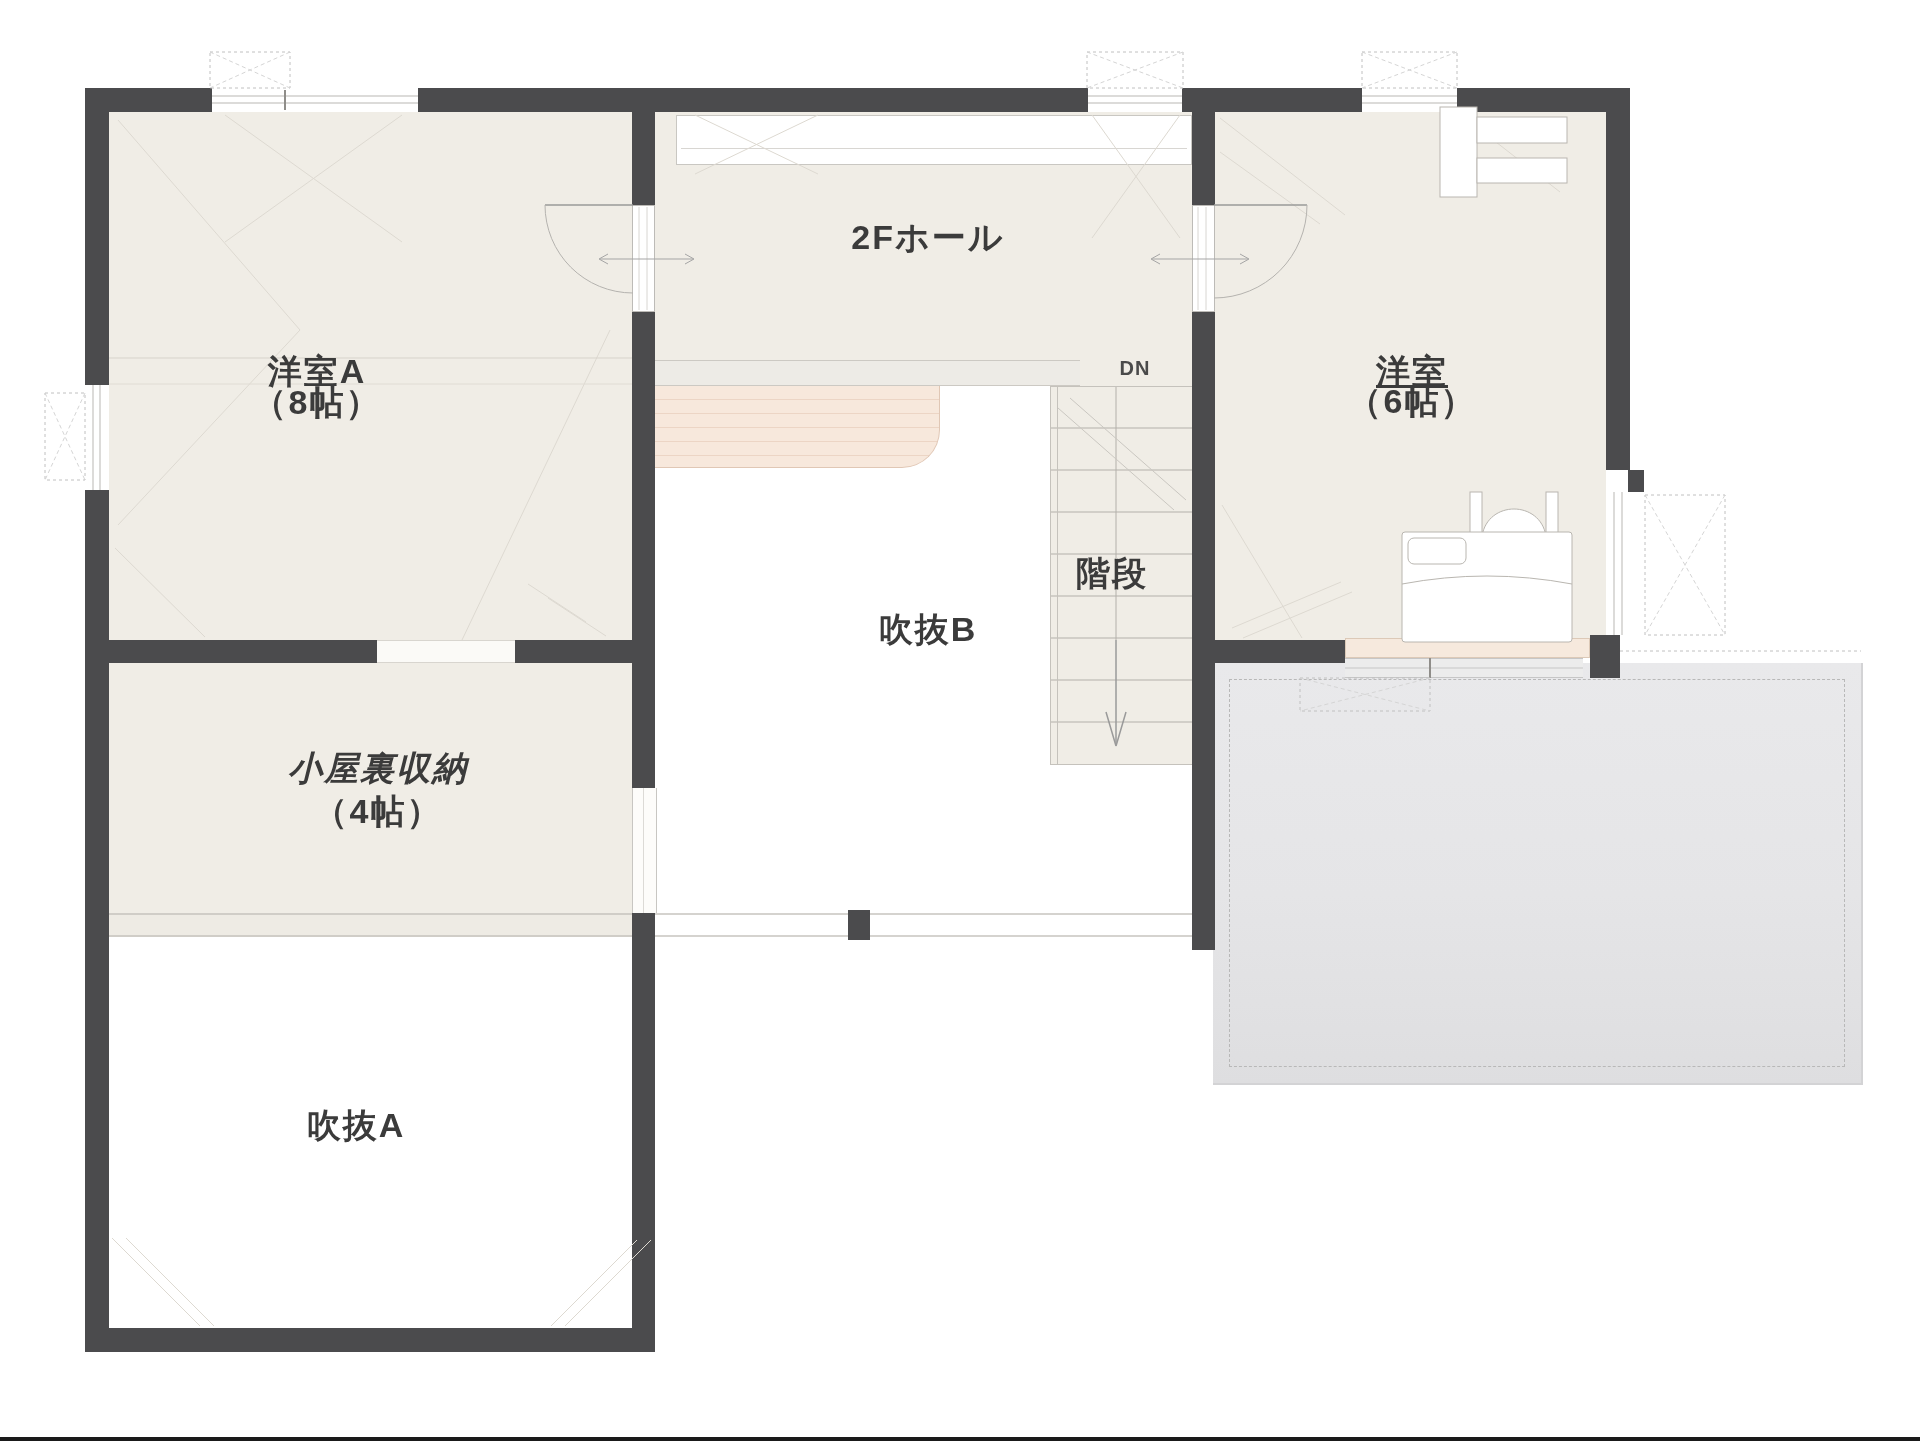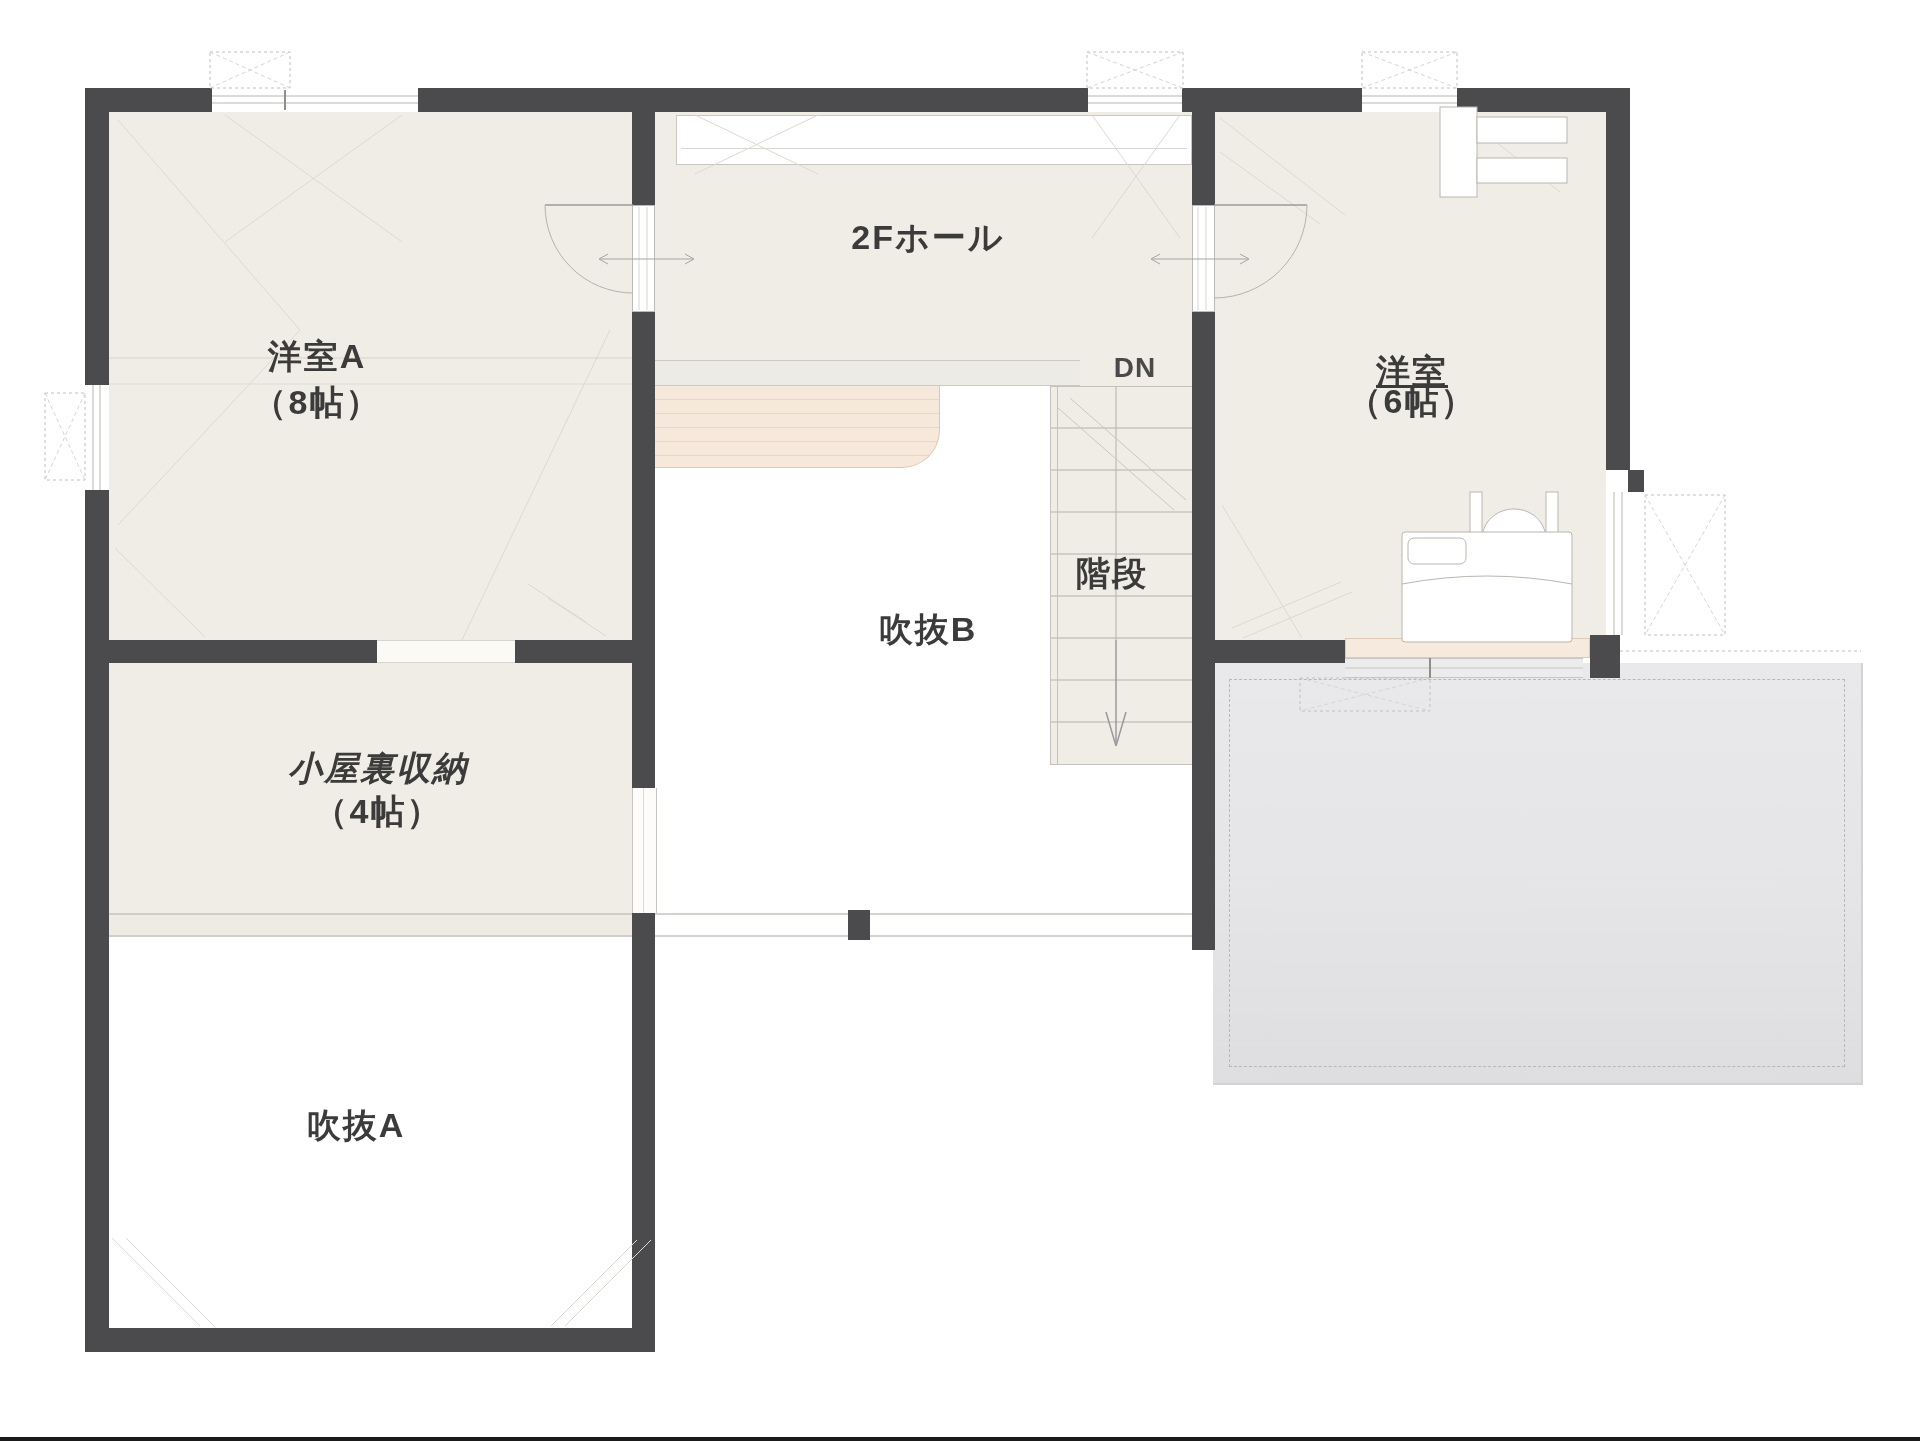--- a/index.html
+++ b/index.html
@@ -4,21 +4,21 @@
 <style>
   html,body{margin:0;padding:0;background:#ffffff;}
   #stage{position:relative;width:1920px;height:1441px;background:#ffffff;overflow:hidden;
          font-family:"Liberation Sans","DejaVu Sans",sans-serif;}
   .abs{position:absolute;box-sizing:border-box;}
   .wall{position:absolute;background:#4b4b4d;}
   .floor{position:absolute;background:#f0ede6;}
   .win{position:absolute;background:#ffffff;}
   .lbl{position:absolute;transform:translate(-50%,-50%);white-space:nowrap;
        color:#3b3b3b;font-size:34px;font-weight:600;letter-spacing:2px;text-align:center;}
-  .lbl-small{font-size:28px;letter-spacing:1px;color:#4a4a4a;}
+  .lbl-small{font-size:20px;letter-spacing:1px;color:#4a4a4a;}
   svg{position:absolute;left:0;top:0;pointer-events:none;}
 </style>
 </head>
 <body>
 
 <div id="stage">
 
   <div class="floor" style="left:109px;top:110px;width:523px;height:530px;"></div>
   <div class="floor" style="left:655px;top:110px;width:537px;height:276px;"></div>
   <div class="floor" style="left:1215px;top:110px;width:391px;height:530px;"></div>
@@ -190,21 +190,21 @@
     <g fill="#ffffff" stroke="#b9b6b0" stroke-width="1">
       <rect x="1470" y="492" width="12" height="44"></rect>
       <rect x="1546" y="492" width="12" height="44"></rect>
       <path d="M1482,536 C1488,500 1540,500 1546,536 Z"></path>
       <rect x="1402" y="532" width="170" height="110" rx="3"></rect>
       <rect x="1408" y="538" width="58" height="26" rx="6"></rect>
       <path d="M1402,584 Q1487,568 1572,584" fill="none"></path>
     </g>
   </svg>
 
-  <div class="lbl" style="left:317px;top:357px;">洋室A</div>
+  <div class="lbl" style="left:317px;top:372px;">洋室A</div>
   <div class="lbl" style="left:317px;top:403px;">（8帖）</div>
   <div class="lbl" style="left:928px;top:238px;text-align:right;">2Fホール</div>
   <div class="lbl lbl-small" style="left:1135px;top:368px;">DN</div>
   <div class="lbl" style="left:1412px;top:372px;text-decoration:underline;">洋室</div>
   <div class="lbl" style="left:1412px;top:402px;">（6帖）</div>
   <div class="lbl" style="left:1112px;top:574px;">階段</div>
   <div class="lbl" style="left:928px;top:630px;">吹抜B</div>
   <div class="lbl" style="left:378px;top:769px;font-style:italic;">小屋裏収納</div>
   <div class="lbl" style="left:378px;top:812px;">（4帖）</div>
   <div class="lbl" style="left:356px;top:1126px;">吹抜A</div>

